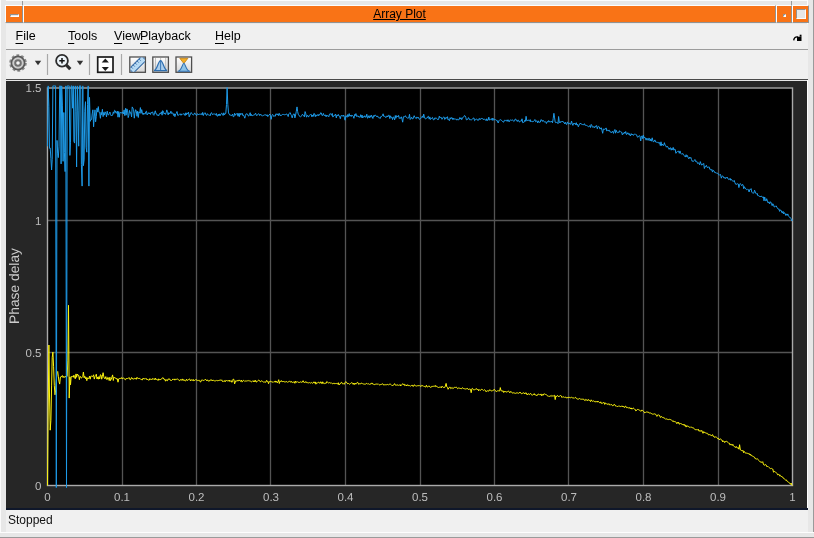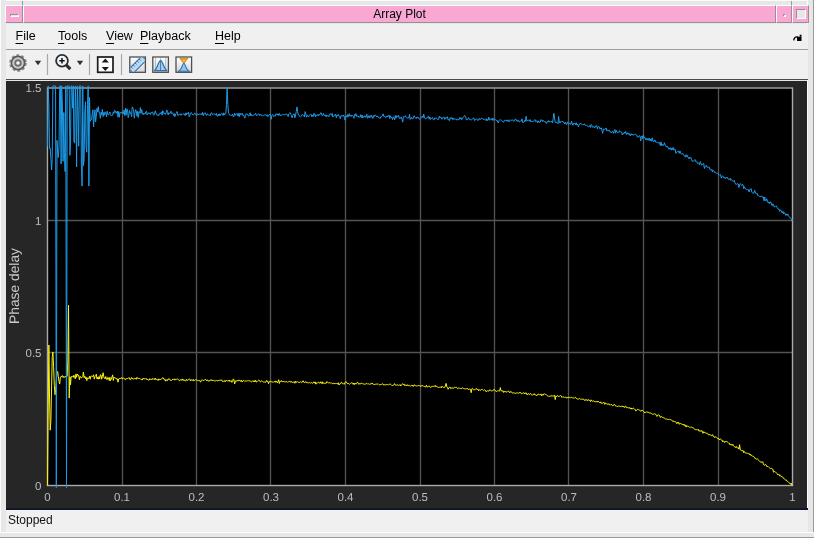--- a/index.html
+++ b/index.html
@@ -1,23 +1,23 @@
 <!DOCTYPE html>
 <html><head><meta charset="utf-8"><style>
 * { margin:0; padding:0; box-sizing:border-box; }
 body { width:814px; height:538px; font-family:"Liberation Sans",sans-serif; overflow:hidden; }
 #win { position:absolute; left:0; top:0; width:814px; height:538px; background:#e7e7e7; }
 .fr { position:absolute; background:#e7e7e7; }
 #frTop { left:0; top:0; width:814px; height:5px; border-top:1px solid #fbfbfb; }
 #frBot { left:0; top:532px; width:814px; height:6px; border-top:1px solid #fdfdfd; box-shadow:inset 0 -1px 0 #9a9a9a; }
 #frL { left:0; top:0; width:6px; height:538px; border-left:1px solid #fbfbfb; }
 #frR { left:807px; top:0; width:7px; height:538px; border-left:1px solid #fdfdfd; box-shadow:inset -1px 0 0 #9a9a9a; }
-.tbox { position:absolute; top:5px; height:18px; background:#f9a8d4;
+.tbox { position:absolute; top:5px; height:18px; background:#f97316;
   border-top:1px solid #fdfdfd; border-left:1px solid #fdfdfd;
-  border-bottom:1px solid #929292; border-right:1px solid #929292; }
+  border-bottom:1px solid #929292; border-right:1px solid #929292;text-decoration:underline; }
 #mbtn { left:5px; width:18px; }
 #ttl  { left:23px; width:753px; text-align:center; font-size:12px; color:#000; line-height:17px; }
 #minb { left:776px; width:16px; }
 #maxb { left:792px; width:17px; }
 #mbtn .ic { position:absolute; left:4px; top:8px; width:9px; height:3px;
   background:#e7e7e7; border-top:1px solid #929292; border-left:1px solid #929292;
   border-bottom:1px solid #fdfdfd; border-right:1px solid #fdfdfd; }
 #minb .ic { position:absolute; left:6px; top:8px; width:3px; height:3px;
   background:#e7e7e7; border-top:1px solid #929292; border-left:1px solid #929292;
   border-bottom:1px solid #fdfdfd; border-right:1px solid #fdfdfd; }
@@ -52,22 +52,22 @@
     </div>
   <div class="tbox" id="ttl">Array Plot</div>
   <div class="tbox" id="minb">
       <div class="ic"></div>
     </div>
   <div class="tbox" id="maxb">
       <div class="ic"></div>
     </div>
   <div id="menubar">
     <span style="left:9.5px"><u>F</u>ile</span>
-    <span style="left:52px"><u>T</u>ools</span>
-    <span style="left:100px"><u>V</u>iew</span>
+    <span style="left:62px"><u>T</u>ools</span>
+    <span style="left:108px"><u>V</u>iew</span>
     <span style="left:134px"><u>P</u>layback</span>
     <span style="left:209px"><u>H</u>elp</span>
     <svg width="10" height="8" viewBox="0 0 10 8" style="position:absolute;left:787px;top:10px">
       <path d="M0.7,6.4c0.2,-2.5 2,-3.9 4.1,-3.4" fill="none" stroke="#000" stroke-width="1.4"></path>
       <rect x="4" y="2.7" width="4.5" height="4.3" fill="#000"></rect>
       <rect x="6.7" y="0.7" width="1.8" height="2" fill="#000"></rect>
     </svg>
   </div>
   <div id="toolbar">
     <svg width="802" height="29" viewBox="6 0 802 29">

